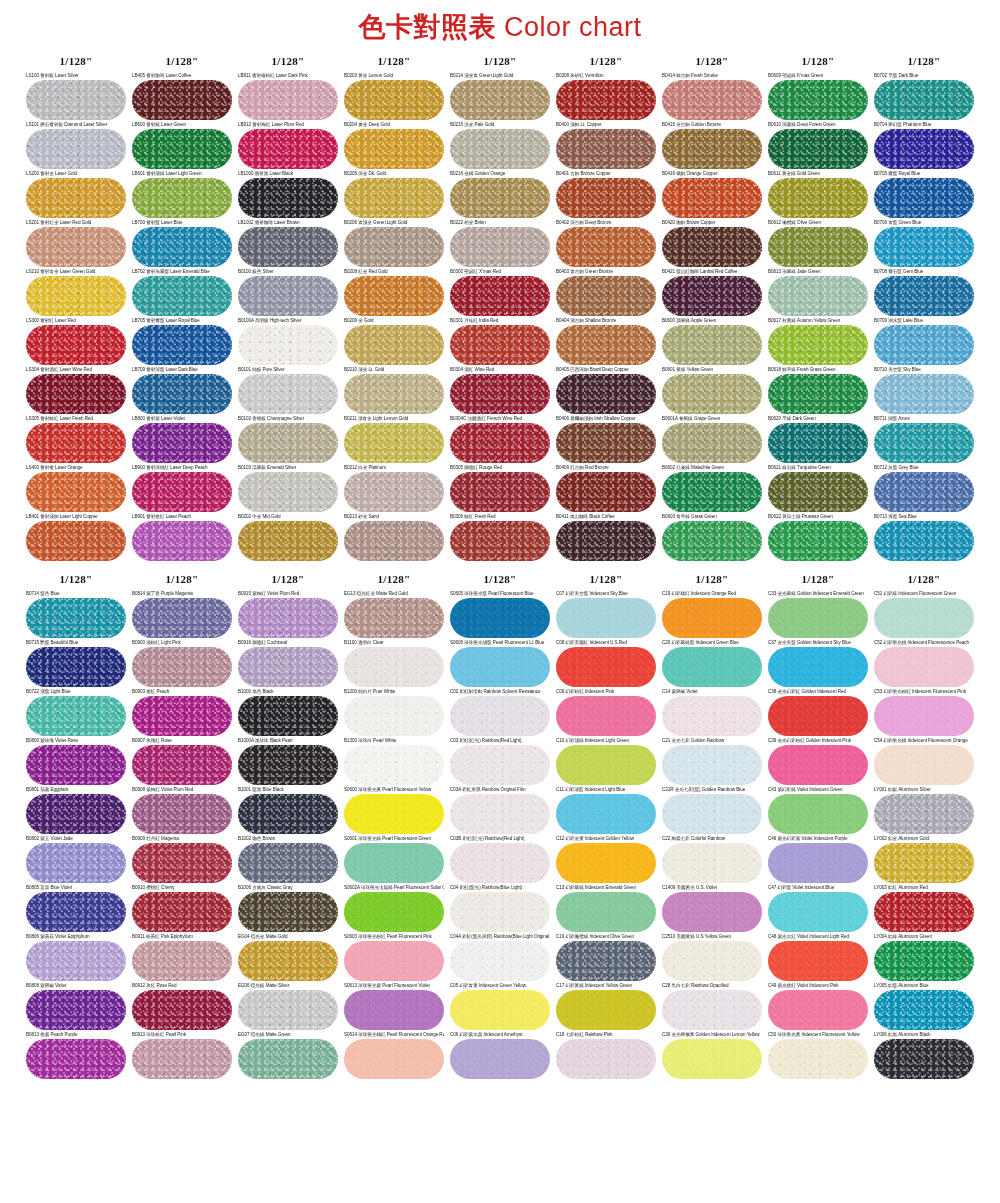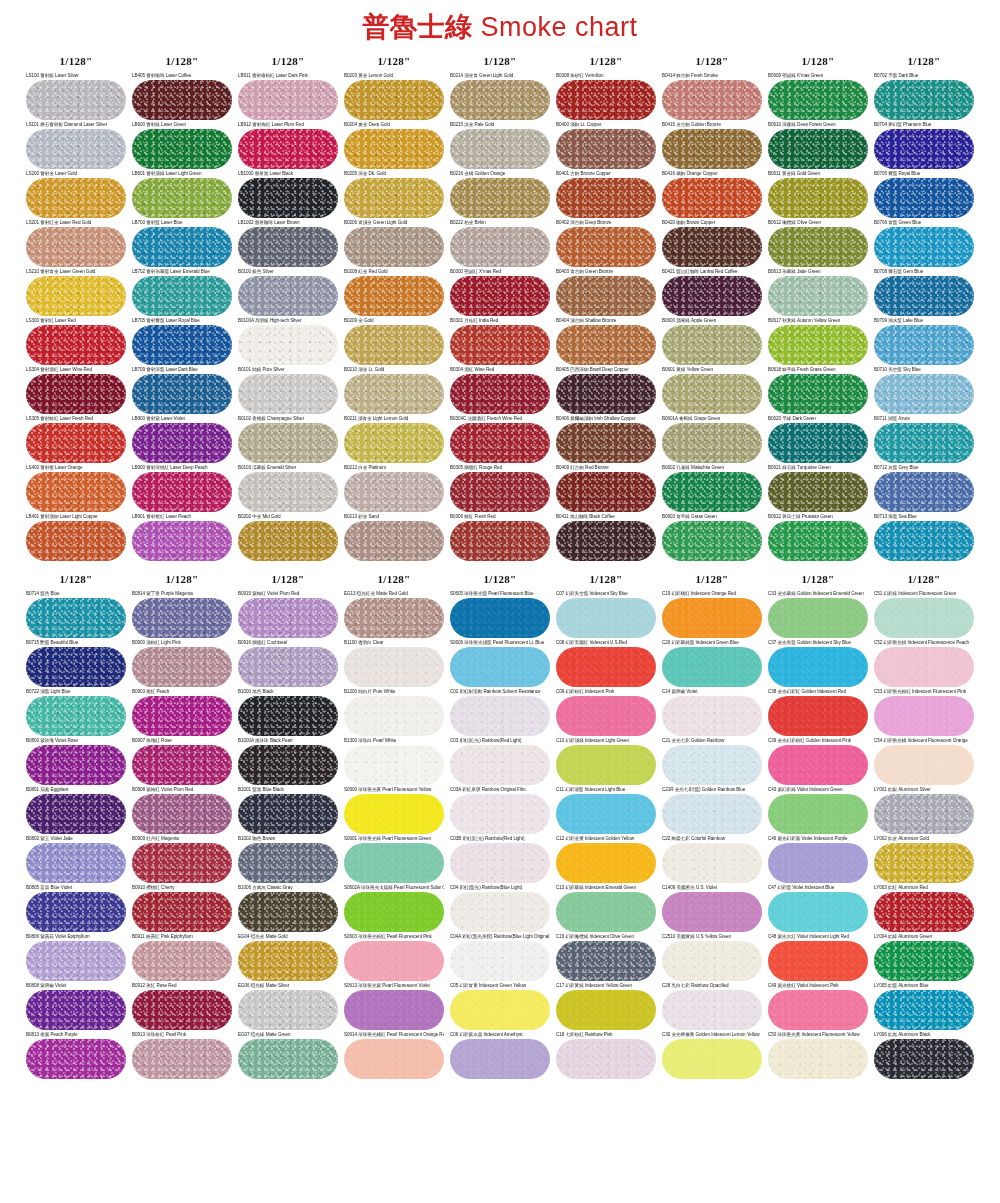--- a/index.html
+++ b/index.html
@@ -29,22 +29,22 @@
     opacity:.85;pointer-events:none;}
   .sw.flat::after{opacity:.18;}
   .sw.pearl::after{opacity:.45;}
 </style>
 </head>
 <body>
 
 <div class="page">
 
   <div class="title">
-    <span>普魯士綠</span>
-    <span class="en">Smoke chart</span>
+    <span>色卡對照表</span>
+    <span class="en">Color chart</span>
   </div>
 
   <div class="section sec1" id="sec1">
       <div class="col">
         <div class="gauge">1/128"</div>
         <div class="cell">
           <div class="lbl">LS100 雷射銀 Laser Silver</div>
           <div class="sw" style="background: rgb(185, 183, 187);"></div>
         </div>
         <div class="cell">

